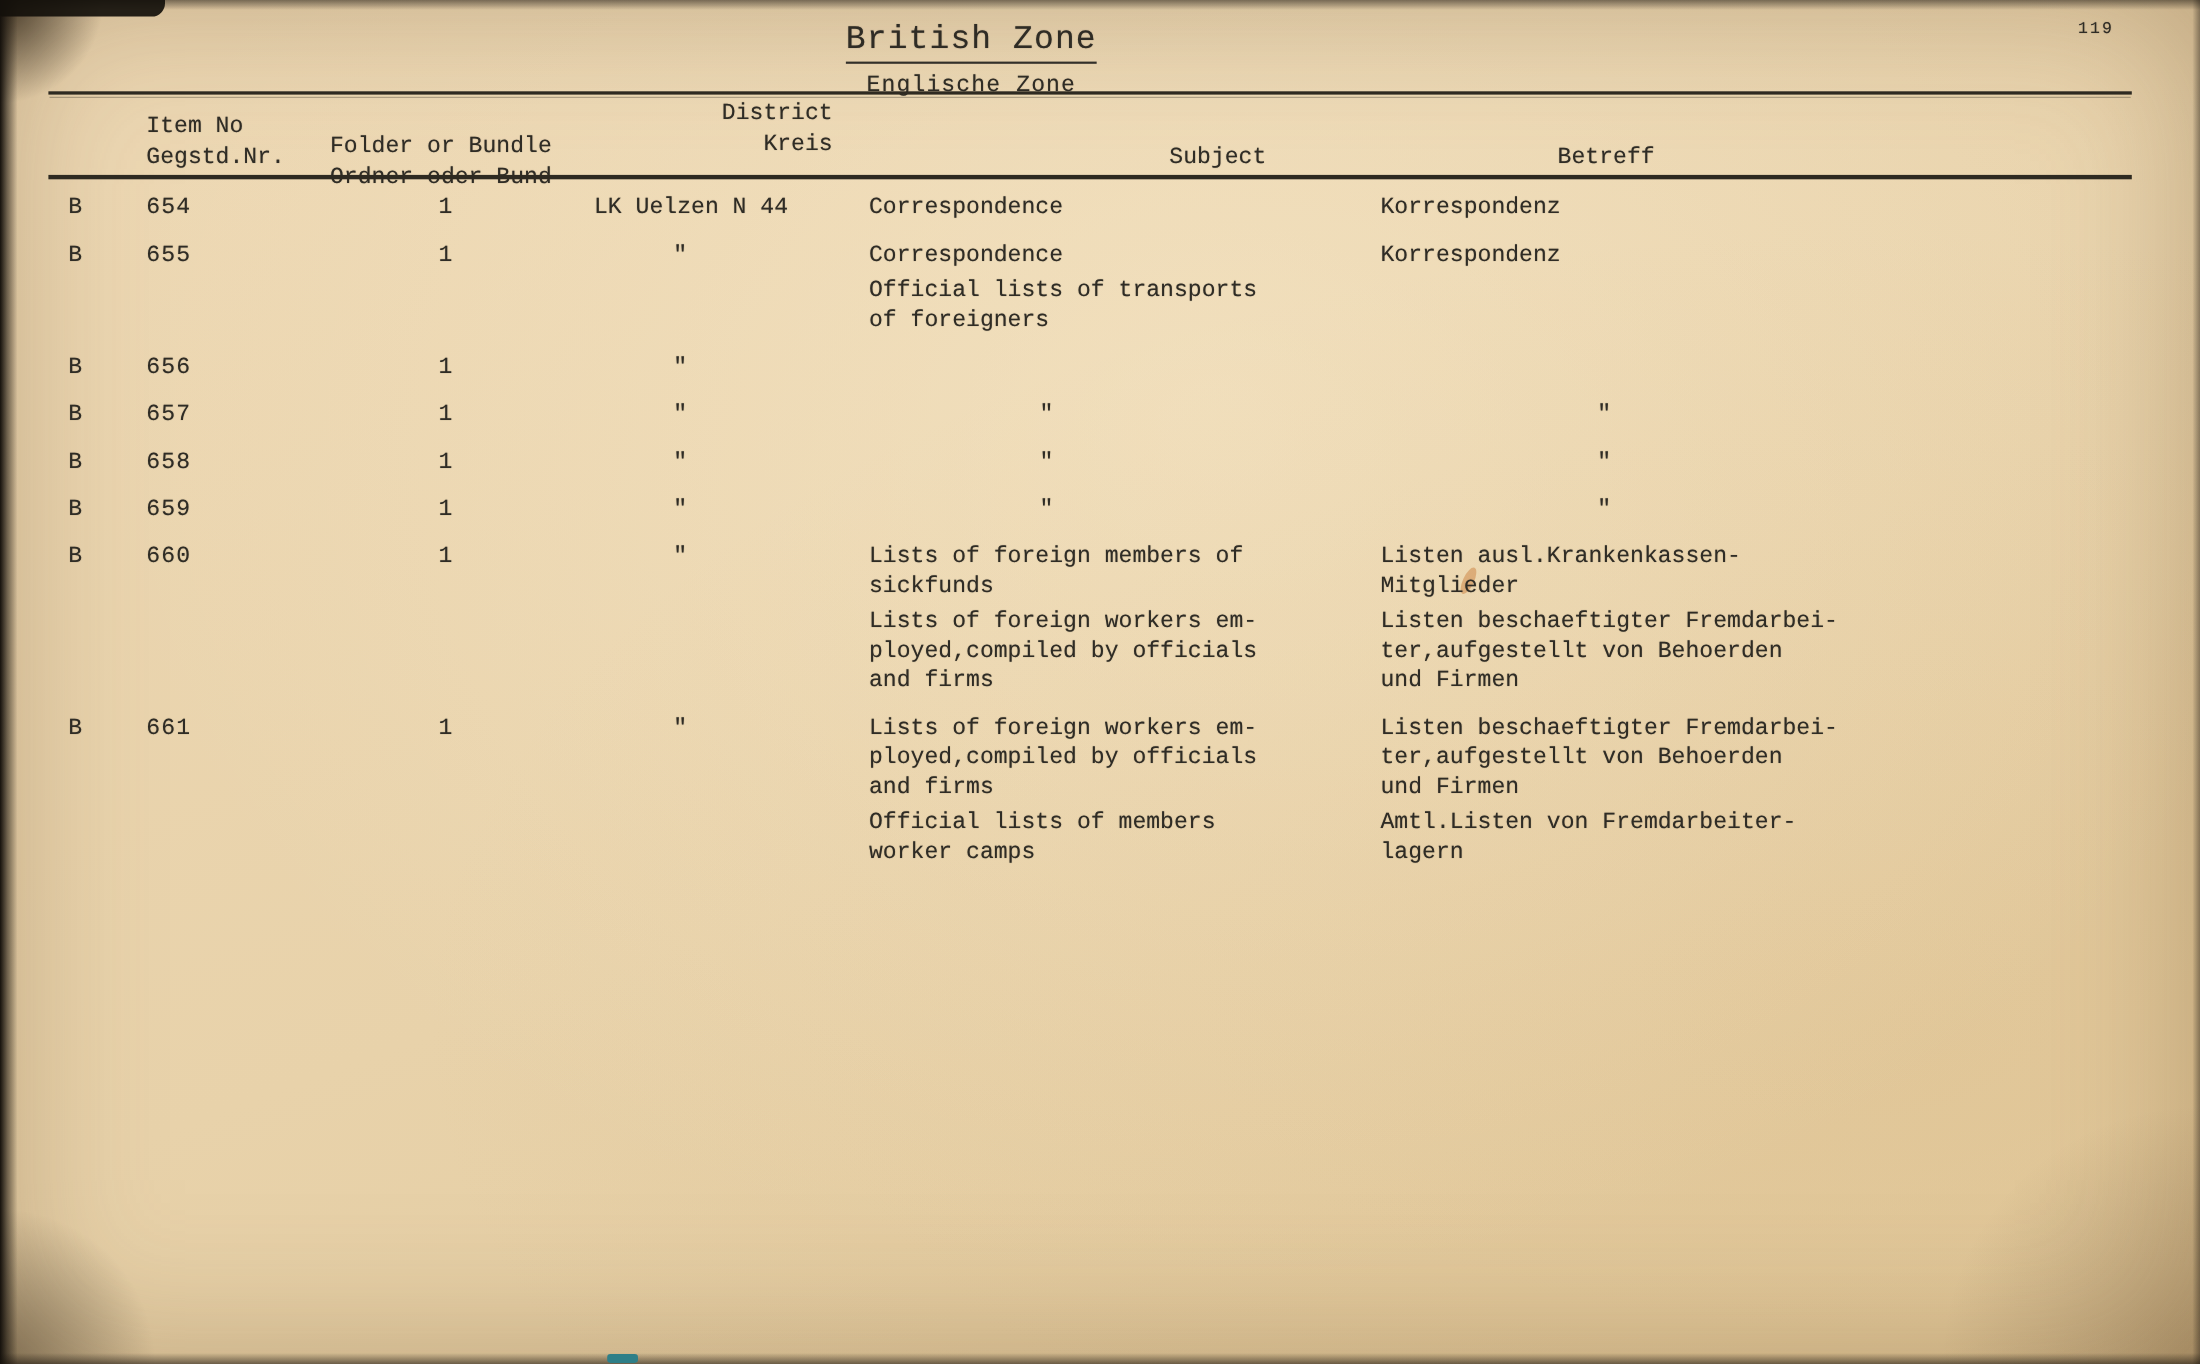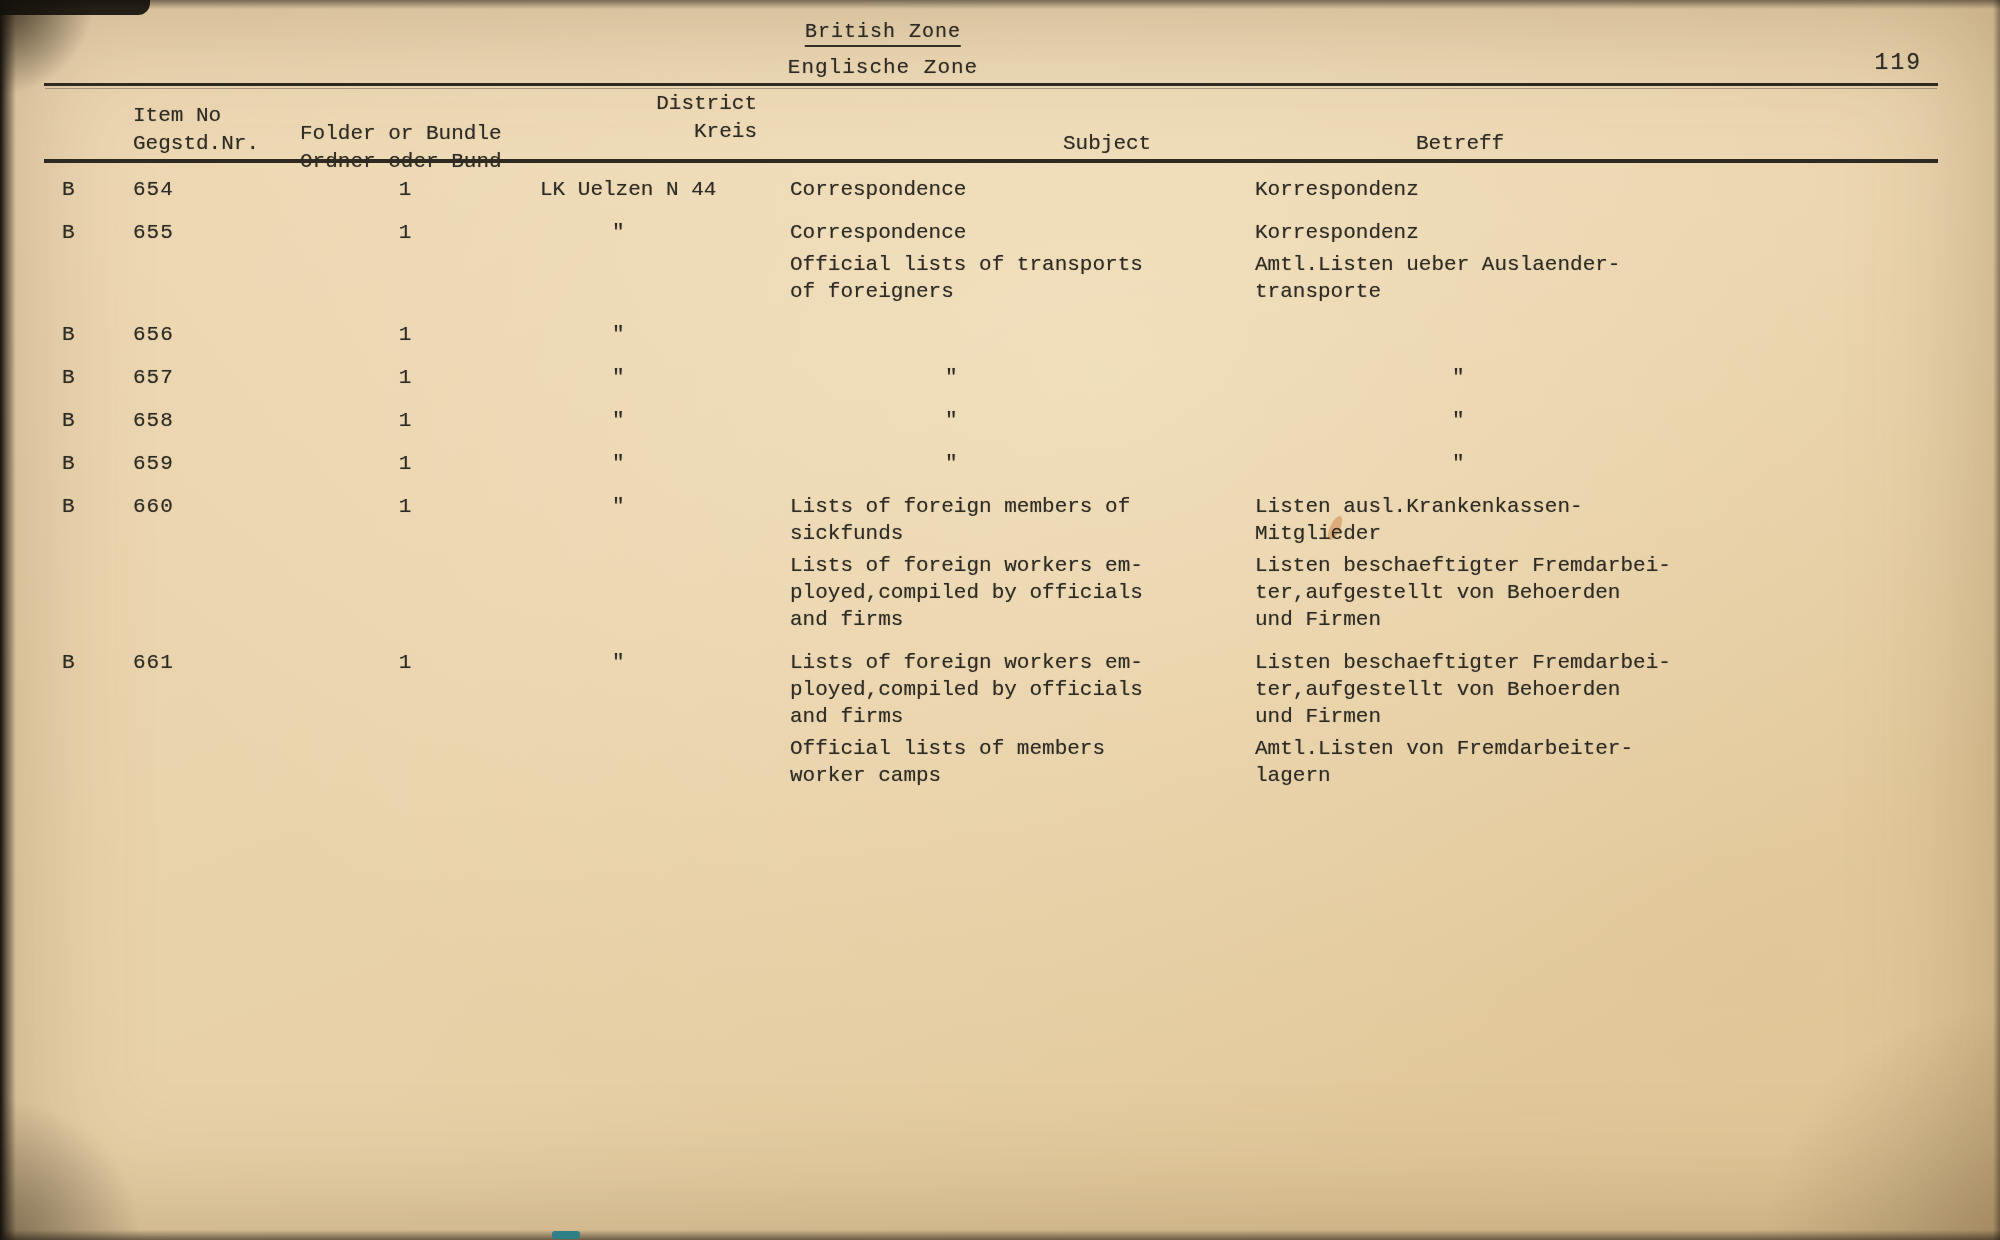--- a/index.html
+++ b/index.html
@@ -31,25 +31,25 @@
   .edge-right  { position:absolute; right:0; top:0; width:7px; height:100%;
                  background:linear-gradient(to left, rgba(24,19,13,0.4), rgba(24,19,13,0)); }
   .corner-tl   { position:absolute; left:0; top:0; width:150px; height:15px;
                  background:#14100b; border-radius:0 0 12px 2px; opacity:.92; }
   .speck-teal  { position:absolute; left:552px; bottom:1px; width:28px; height:8px;
                  background:#2e7f88; border-radius:3px; }
   .stain       { position:absolute; left:1330px; top:515px; width:10px; height:26px;
                  background:rgba(200,120,50,0.45); border-radius:50%; transform:rotate(25deg); }
 
   
-  .page-number { position:absolute; right:78px; top:18px; font-size:23px; letter-spacing:2px;
-                 text-shadow:0 0 1px rgba(47,44,37,0.5);margin-top:32px; }
+  .page-number { position:absolute; right:78px; top:18px; font-size:15px; letter-spacing:2px;
+                 text-shadow:0 0 1px rgba(47,44,37,0.5); }
   .title-block { position:absolute; left:883px; top:20px; transform:translateX(-50%);
                  text-align:center; }
-  .doc-title   { display:inline-block; font-size:20px; letter-spacing:1px;
+  .doc-title   { display:inline-block; font-size:30px; letter-spacing:1px;
                  border-bottom:2px solid #33302a; padding-bottom:2px;
                  text-shadow:0 0 1px rgba(47,44,37,0.5);text-align:center; }
   .doc-subtitle{ margin-top:9px; font-size:21px; letter-spacing:1px;
                  text-shadow:0 0 1px rgba(47,44,37,0.45);text-align:center; }
 
   .rule        { position:absolute; left:44px; right:62px; background:#2e2a21; }
   .rule-title  { top:83px; height:3px; box-shadow:0 4px 0 -1px rgba(46,42,33,0.35); }
   .rule-header { top:159px; height:4px; }
 
   .hdr { position:absolute; font-size:21px; line-height:28px; white-space:pre-line;
@@ -132,22 +132,20 @@
     <div class="cell c-district ditto">"</div>
     <div class="entries">
   <div class="entry">
     <div class="cell c-subject">Correspondence</div>
     <div class="cell c-betreff">Korrespondenz</div>
   </div>
 
   <div class="entry">
     <div class="cell c-subject">Official lists of transports
 of foreigners</div>
-    <div class="cell c-betreff">Amtl.Listen ueber Auslaender-
-transporte</div>
   </div>
 </div>
   </div>
 
   <div class="row">
     <div class="cell c-prefix">B</div>
     <div class="cell c-item">656</div>
     <div class="cell c-folder">1</div>
     <div class="cell c-district ditto">"</div>
   </div>

